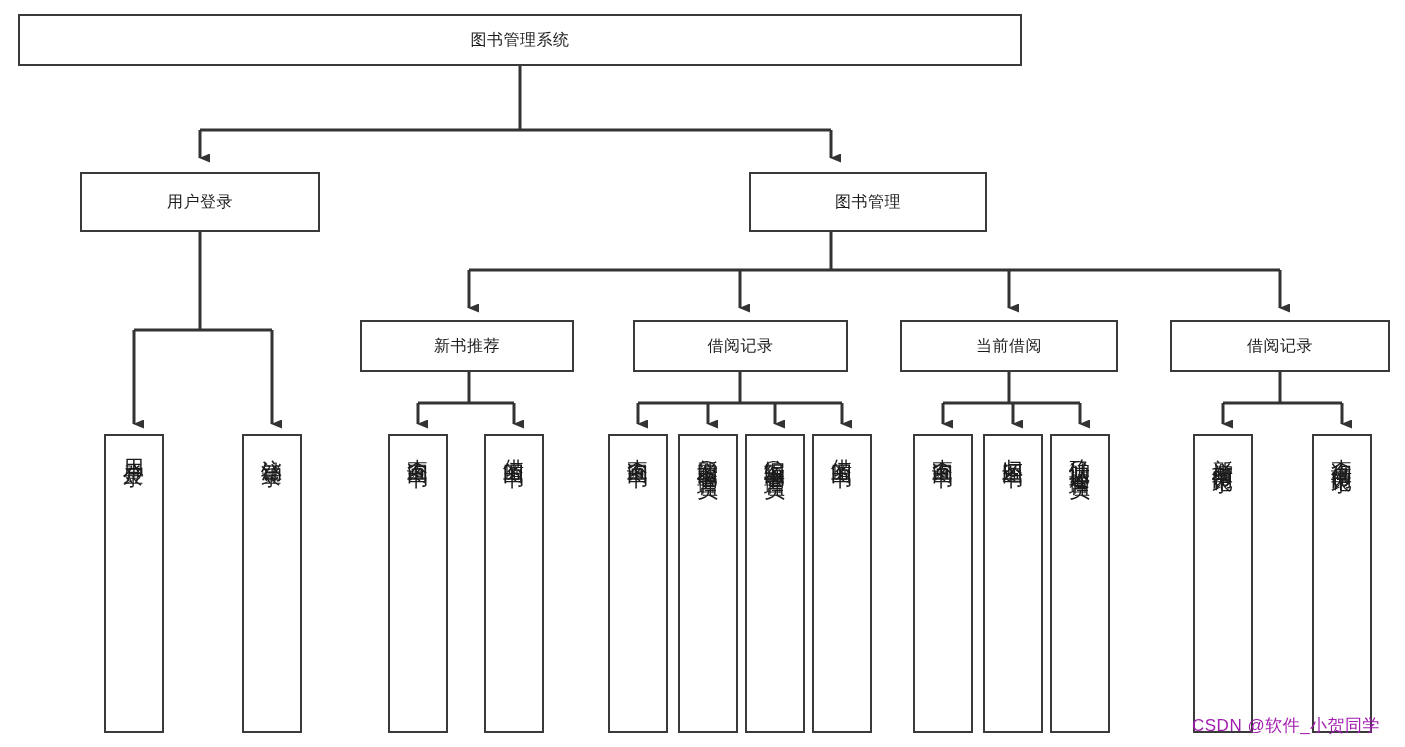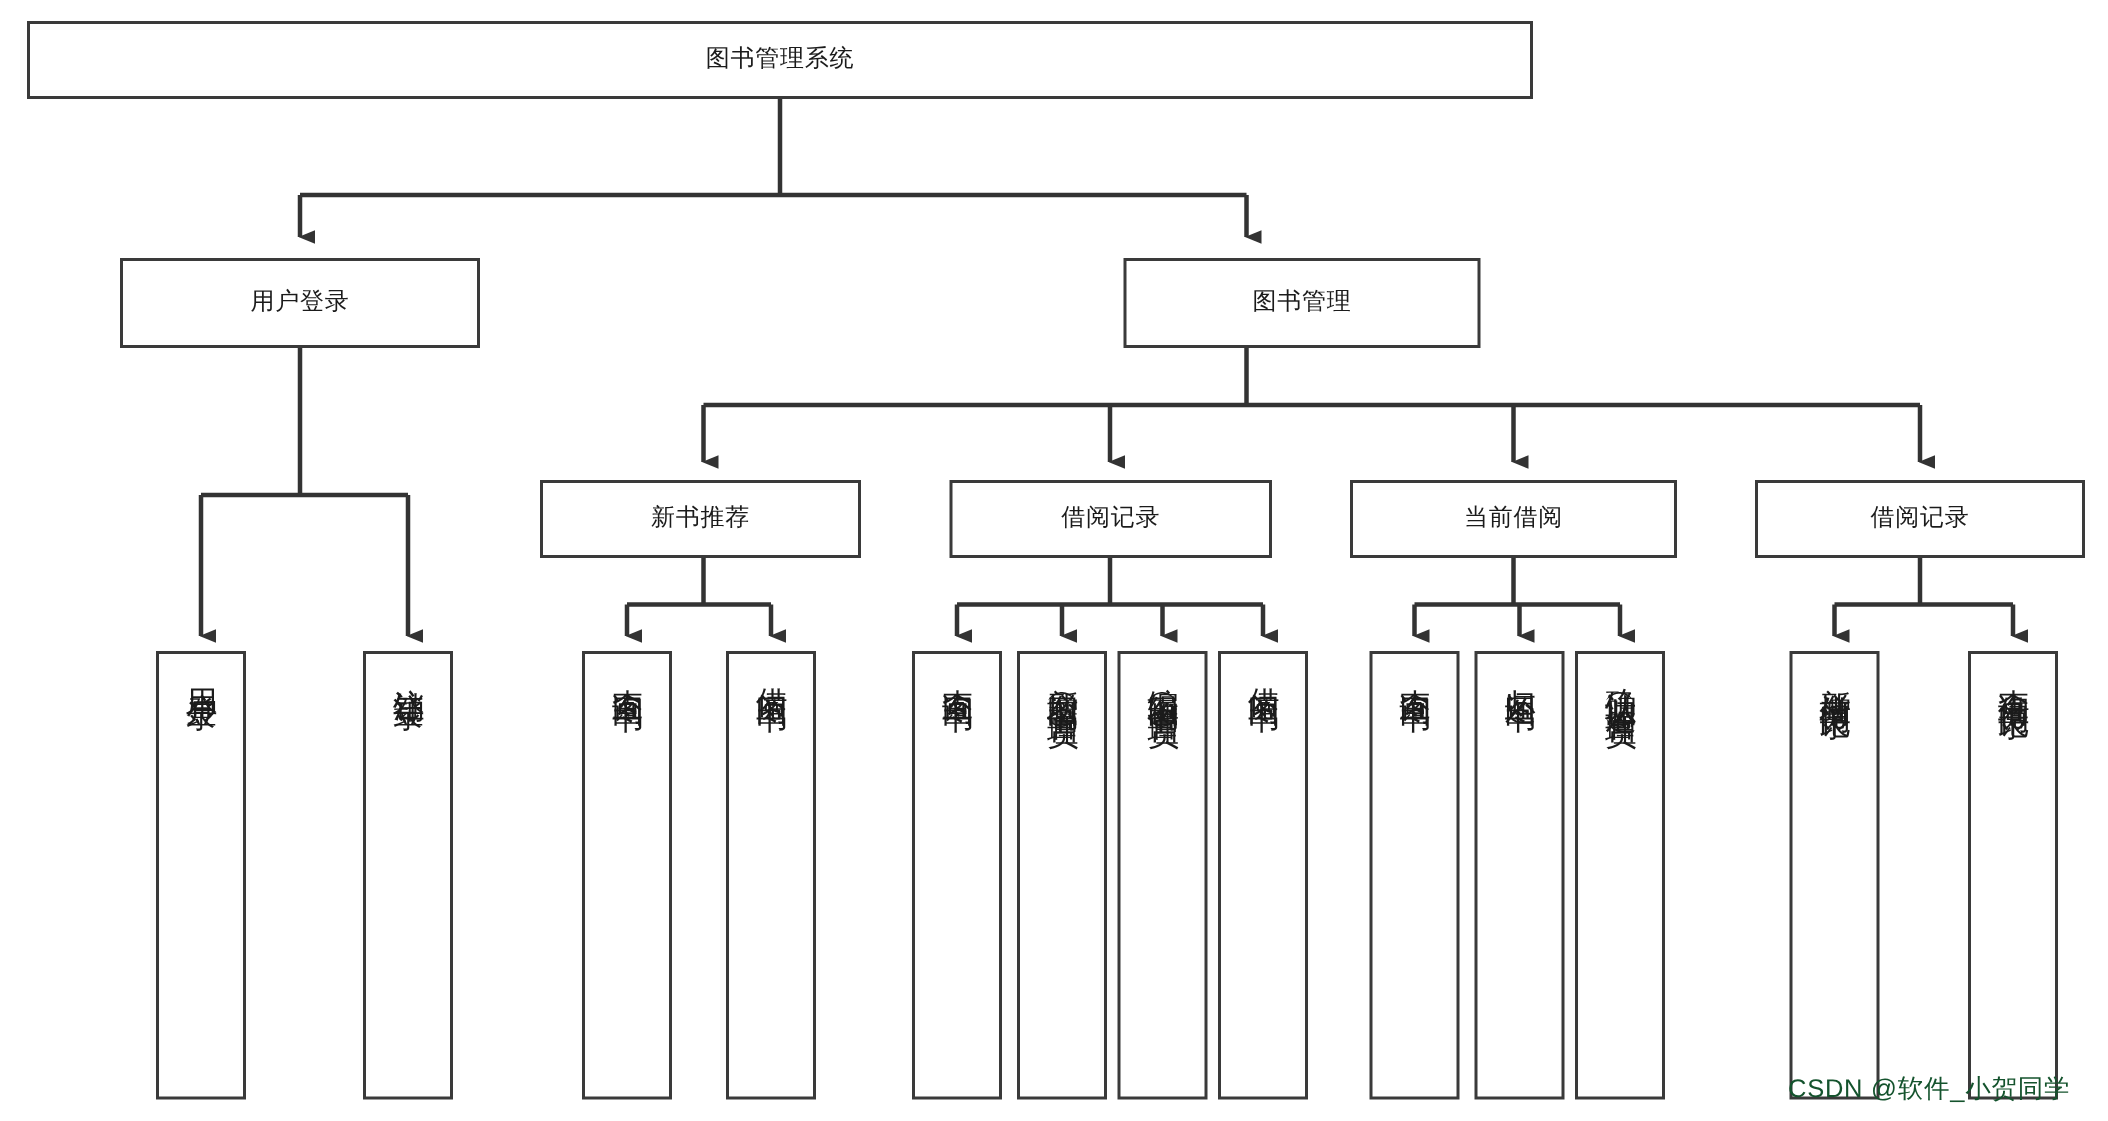--- a/index.html
+++ b/index.html
@@ -58,21 +58,21 @@
     font-size: 21px;
     letter-spacing: 3px;
     line-height: 1;
     white-space: nowrap;
   }
   .watermark {
     position: absolute;
     left: 1192px;
     top: 714px;
     font-size: 17px;
-    color: #14532d;
+    color: #a21caf;
     white-space: nowrap;
     z-index: 5;
     letter-spacing: 0.5px;
   }
 </style>
 </head>
 <body>
 
 <div id="diagram-root">
 

